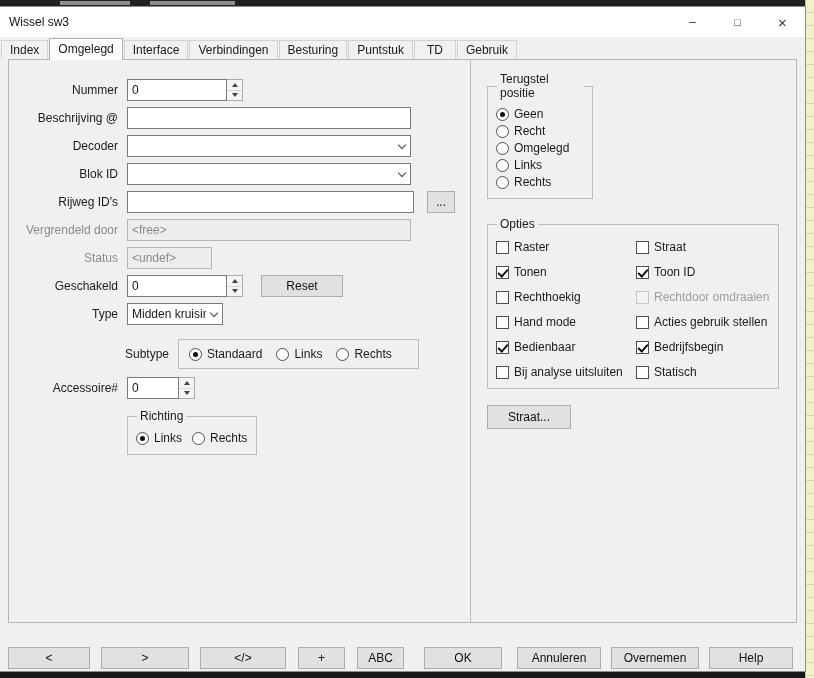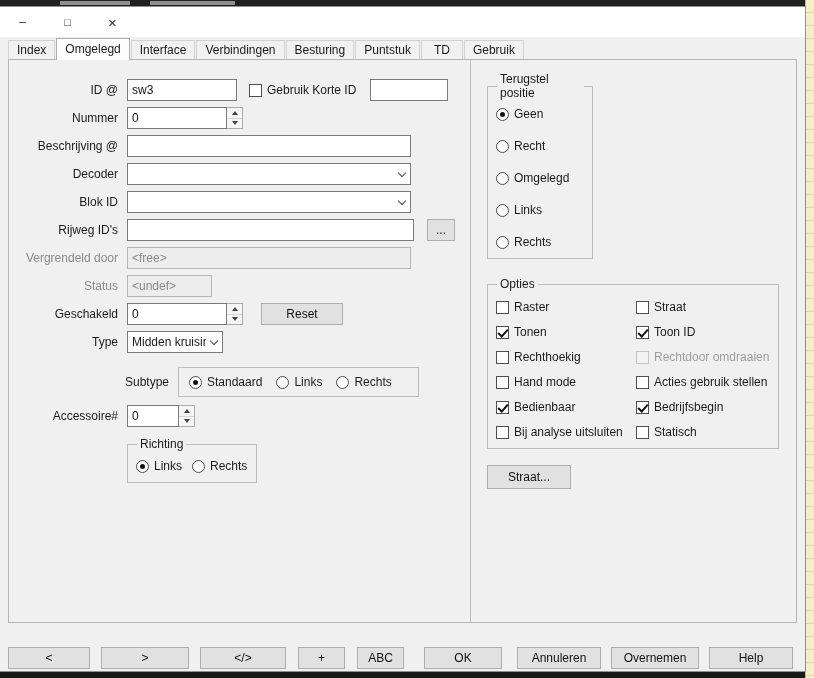--- a/index.html
+++ b/index.html
@@ -20,21 +20,21 @@
     border:1px solid #8f8f8f; border-left:none; }
   .titlebar { height:30px; background:#ffffff; display:flex; align-items:center; }
   .title { flex:1; padding-left:9px; font-size:12px; color:#111; }
   .win-controls { display:flex; height:30px; }
   .wbtn { width:45px; height:30px; display:flex; align-items:center; justify-content:center;
     color:#333; font-size:12px; cursor:default; }
   .wbtn.max span { font-size:11px; }
   .wbtn.cls span { font-size:15px; }
 
   
-  .tabs { display:flex; align-items:flex-end; height:22px; padding-left:8px; position:relative; z-index:3; }
+  .tabs { display:flex; align-items:flex-end; height:22px; padding-left:1px; position:relative; z-index:3; }
   .tab { height:19px; line-height:18px; padding:0 8px; background:#f1f1f1; border:1px solid #d2d2d2;
     border-bottom:none; margin-right:1px; color:#1a1a1a; cursor:default; }
   .tab.on { height:22px; line-height:20px; background:#fdfdfd; border:1px solid #aeaeae; border-bottom:none;
     margin-bottom:-1px; }
 
   
   .contentbox { margin:0 8px; height:564px; border:1px solid #b5b5b5; background:#f0f0f0;
     display:flex; position:relative; z-index:2; }
   .left { width:461px; padding-top:19px; }
   .right { flex:1; border-left:1px solid #bdbdbd; padding:12px 12px 0 16px; }
@@ -88,21 +88,21 @@
   .cwrap.dim .clabel { color:#9e9e9e; }
 
   
   fieldset { border:1px solid #bdbdbd; padding:5px 8px 9px 8px; }
   legend { padding:0 3px; margin-left:1px; }
   .subtype-box { width:241px; height:30px; border:1px solid #bdbdbd; display:flex; align-items:center;
     padding:0 10px; gap:14px; }
   .richting-fs { width:130px; margin-top:4px; }
   .richting-fs .row { display:flex; gap:10px; margin-top:3px; }
   .terug-fs { width:106px; }
-  .terug-fs .col { display:flex; flex-direction:column; gap:18px; margin-top:2px; }
+  .terug-fs .col { display:flex; flex-direction:column; gap:3px; margin-top:2px; }
   .opties-fs { width:292px; margin-top:18px; }
   .opties-grid { display:grid; grid-template-columns:140px auto; row-gap:11px; margin-top:4px; }
 
   
   .mt14 { margin-top:14px;justify-content:center; }
   .mt8 { margin-top:8px; }
 
   
   .bottom { display:flex; margin:24px 8px 0 8px; }
   .bottom .btn:nth-child(1){width:82px}
@@ -122,20 +122,21 @@
   <div class="bg-top">
     <div class="mark" style="left:60px;width:70px;"></div>
     <div class="mark" style="left:150px;width:85px;"></div>
   </div>
   <div class="bg-right"></div>
   <div class="bg-bottom"></div>
 
   <div class="window">
 
     <div class="titlebar">
+      <span class="title">Wissel sw3</span>
       <div class="win-controls">
         <div class="wbtn">
             <span>–</span>
           </div>
         <div class="wbtn max">
             <span>□</span>
           </div>
         <div class="wbtn cls">
             <span>×</span>
           </div>
@@ -150,29 +151,20 @@
       <div class="tab">Besturing</div>
       <div class="tab">Puntstuk</div>
       <div class="tab" style="padding:0 12px;">TD</div>
       <div class="tab">Gebruik</div>
     </div>
 
     <div class="contentbox">
 
       <div class="left">
 
-        <div class="frow">
-          <div class="flabel">ID @</div>
-          <input class="txt w110" value="sw3" style="">
-          <span class="cwrap" style="margin-left:12px;">
-            <span class="cbx"></span>
-            <span class="clabel">Gebruik Korte ID</span>
-          </span>
-          <input class="txt w78" style="margin-left: 14px;" value="">
-        </div>
 
         <div class="frow">
           <div class="flabel">Nummer</div>
           <input class="txt w100" value="0" style="">
           <span class="spinner">
             <span class="spin up">
                 <i class="tri-up"></i>
               </span>
             <span class="spin">
                 <i class="tri-down"></i>

